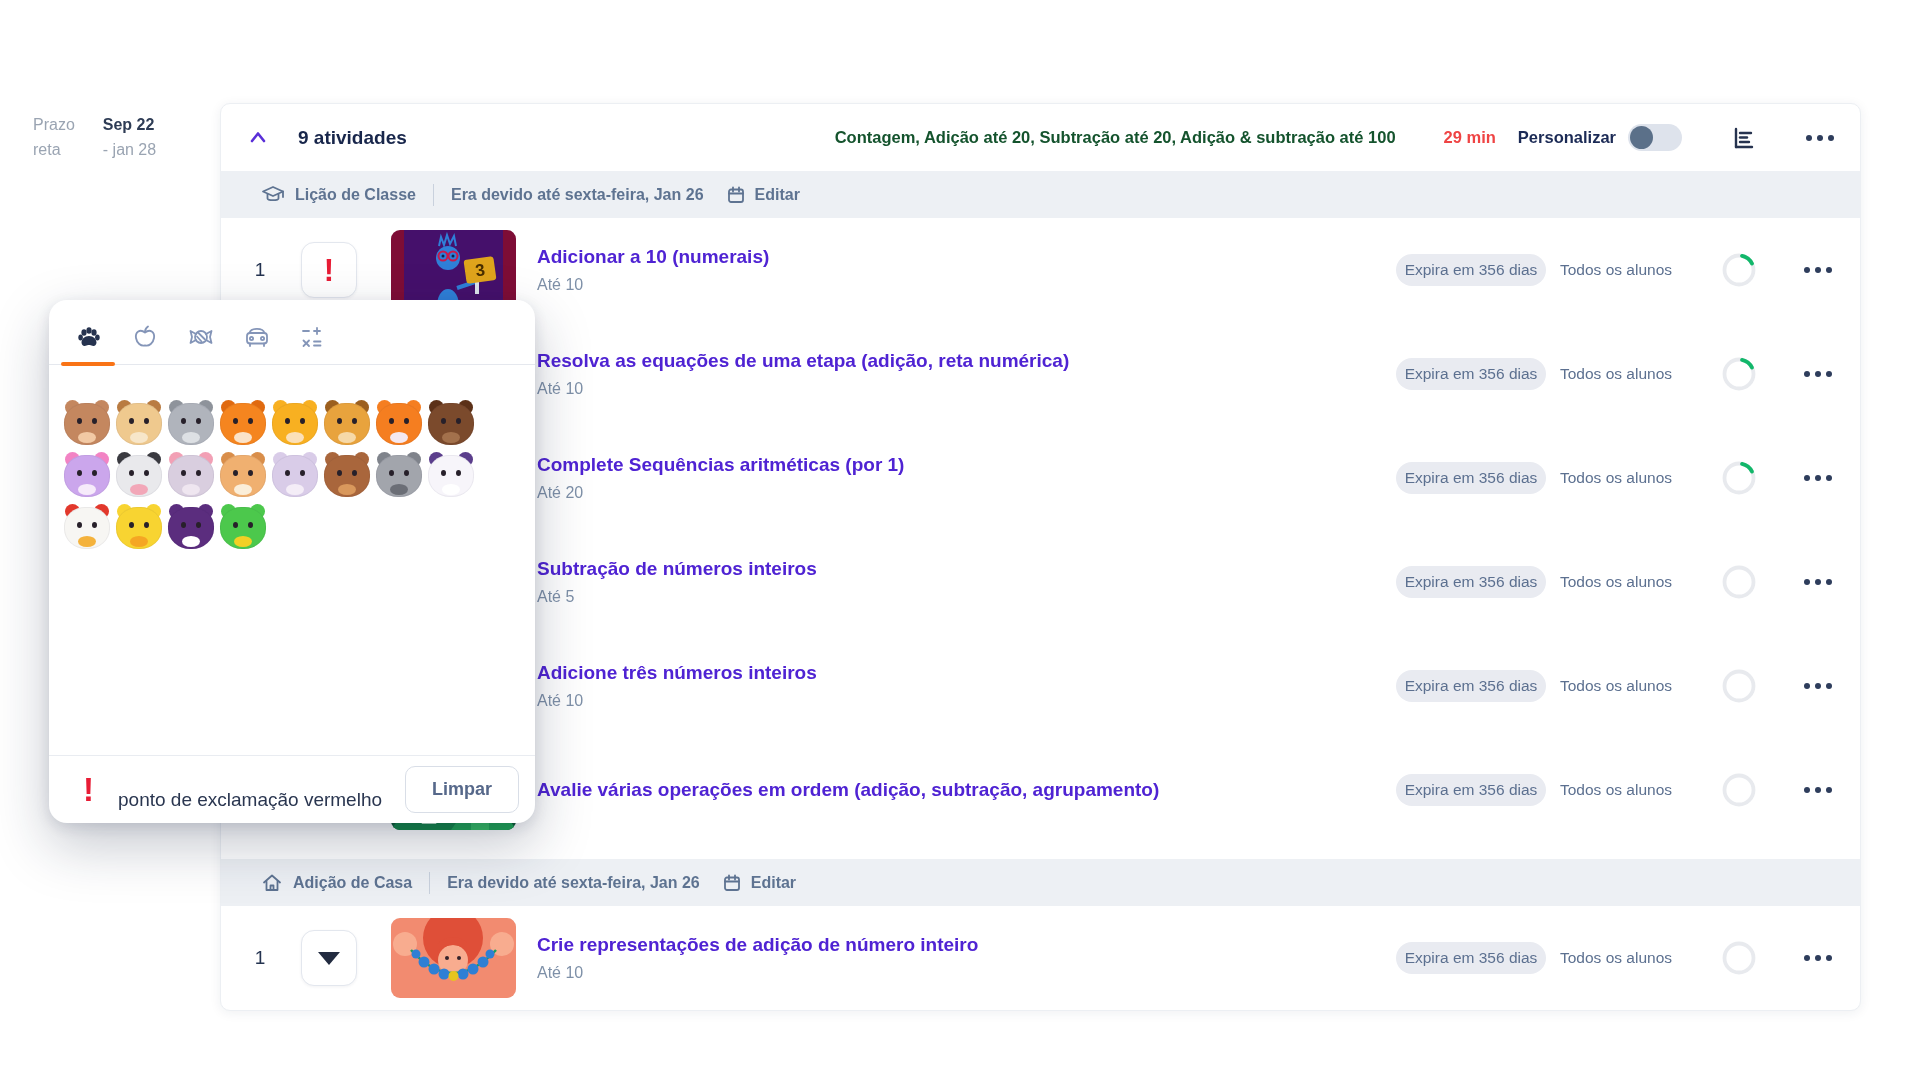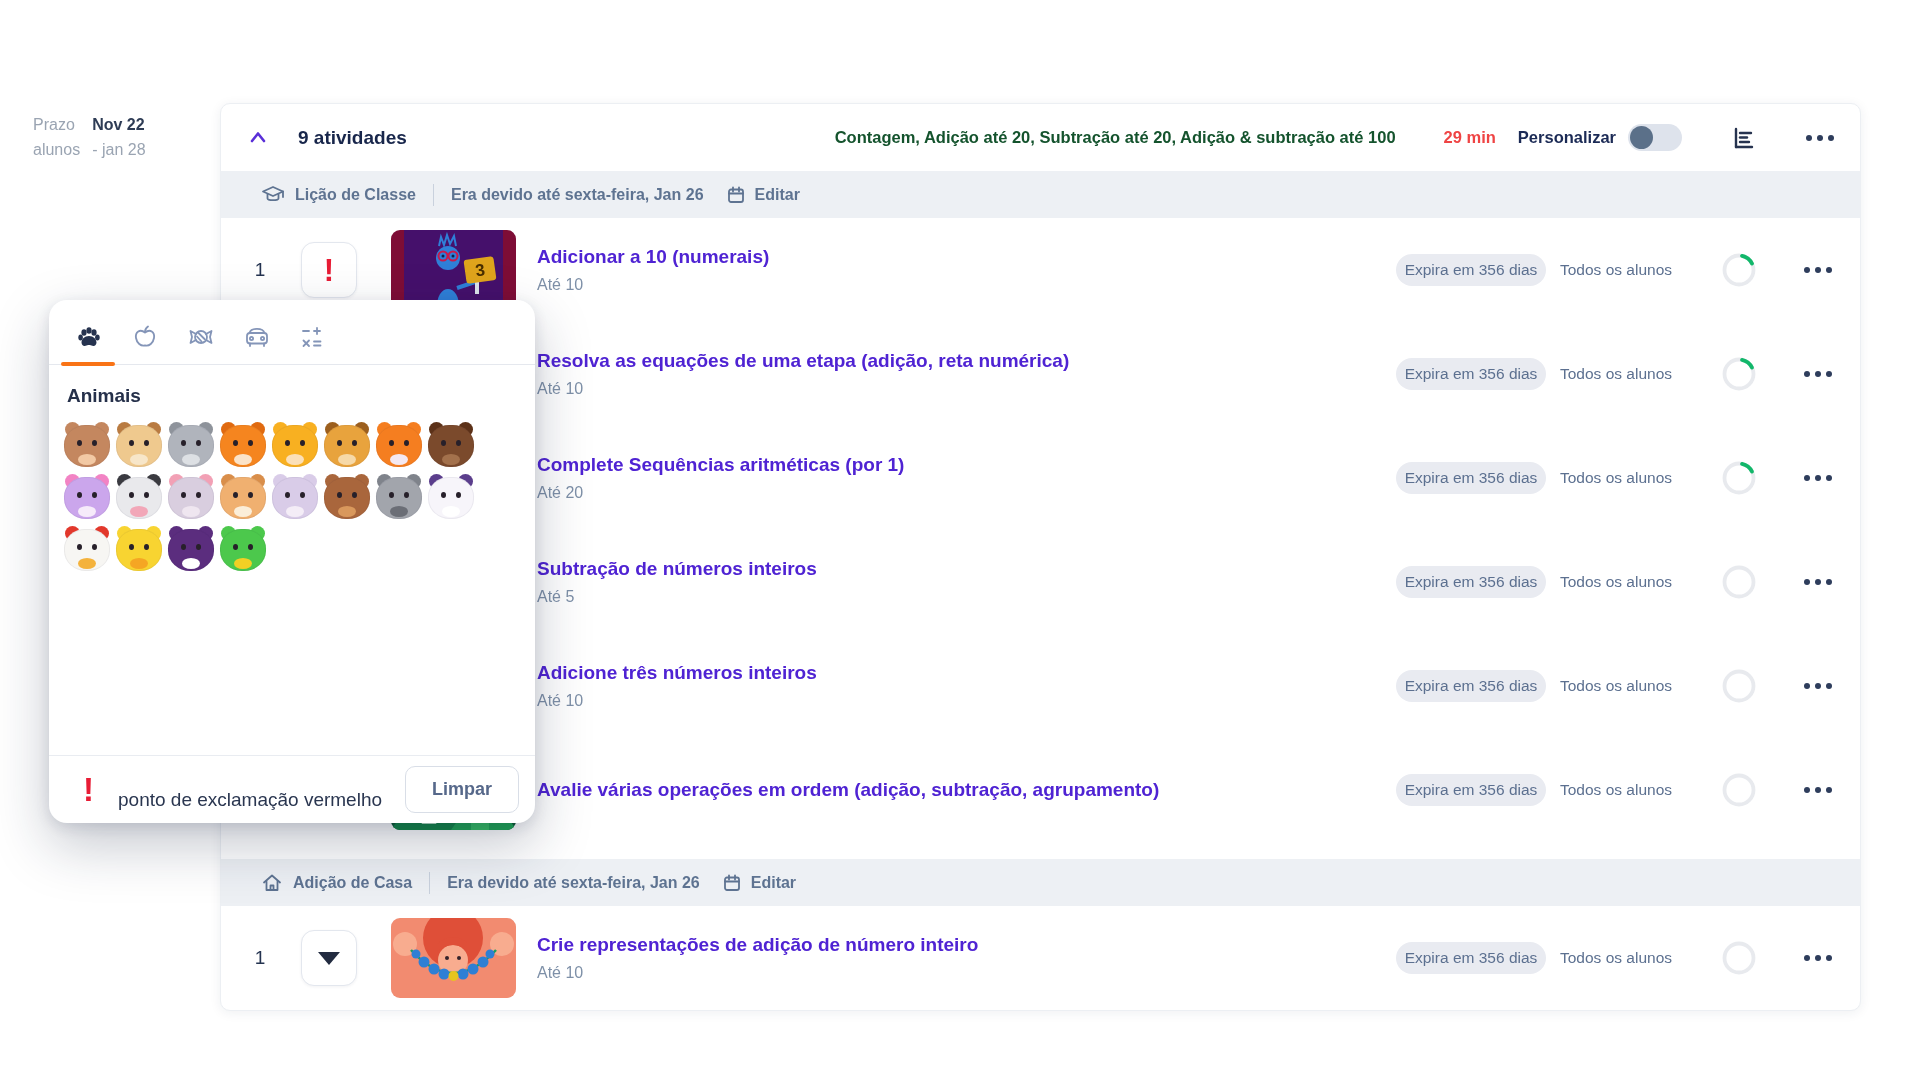--- a/index.html
+++ b/index.html
@@ -1,19 +1,19 @@
 <!DOCTYPE html>
 <html><head>
 <meta charset="utf-8">
 <style>
   html,body{margin:0;padding:0;background:#fff;font-family:"Liberation Sans",sans-serif;}
   .stage{position:relative;width:1920px;height:1080px;background:#fff;overflow:hidden;}
 
   
-  .deadline{position:absolute;left:33px;top:112px;display:flex;gap:12px;font-size:16px;line-height:25px;}
+  .deadline{position:absolute;left:33px;top:112px;display:flex;gap:28px;font-size:16px;line-height:25px;}
   .deadline .lbl{color:#9AA4B2;}
   .deadline .val1{color:#2E3C55;font-weight:700;}
   .deadline .val2{color:#9AA4B2;}
 
   
   .card{position:absolute;left:220px;top:103px;width:1641px;background:#fff;
         border:1px solid #ECEFF3;border-radius:10px;box-shadow:0 2px 12px rgba(35,48,77,.07);box-sizing:border-box;}
   .card-header{height:67px;display:flex;align-items:center;padding:0 22px 0 25px;}
   .chev-btn{width:24px;height:24px;display:flex;align-items:center;justify-content:center;cursor:pointer;background:none;border:none;padding:0;}
   .hdr-title{margin-left:28px;font-size:19px;font-weight:700;color:#18264B;}
@@ -87,24 +87,24 @@
   svg.slate{stroke:#5E7391;fill:none;stroke-width:1.8;stroke-linecap:round;stroke-linejoin:round;}
 </style>
 </head>
 <body>
 
 <div class="stage">
 
   <div class="deadline">
     <div>
       <div class="lbl">Prazo</div>
-      <div class="lbl">alunos</div>
+      <div class="lbl">reta</div>
     </div>
     <div>
-      <div class="val1">Nov 22</div>
+      <div class="val1">Sep 22</div>
       <div class="val2">- jan 28</div>
     </div>
   </div>
 
   <div class="card">
 
     <div class="card-header">
       <button class="chev-btn">
         <svg width="20" height="20" viewBox="0 0 20 20">
             <polyline points="4,13 10,5.5 16,13" fill="none" stroke="#5A2FD8" stroke-width="2.6" stroke-linecap="round" stroke-linejoin="round"></polyline>
@@ -438,21 +438,20 @@
             <line x1="15" y1="8" x2="21" y2="8"></line>
           <line x1="4.5" y1="17.5" x2="10" y2="23"></line>
             <line x1="10" y1="17.5" x2="4.5" y2="23"></line>
           <line x1="15" y1="18.5" x2="21.5" y2="18.5"></line>
             <line x1="15" y1="22.5" x2="21.5" y2="22.5"></line>
         </svg>
       </button>
       <span class="tab-underline"></span>
     </div>
     <div class="picker-content">
-      <div class="picker-heading">Animais</div>
       <div class="emoji-grid" id="emoji-grid">
           <span class="animal" style="--c: #C4875F; --e: #C4875F; --m: #F2C9A4;">
             <i class="earL"></i>
             <i class="earR"></i>
             <b class="face"></b>
             <i class="eyeL"></i>
             <i class="eyeR"></i>
             <i class="muz"></i>
           </span>
           <span class="animal" style="--c: #EFC98E; --e: #B97B41; --m: #F7E6C9;">

